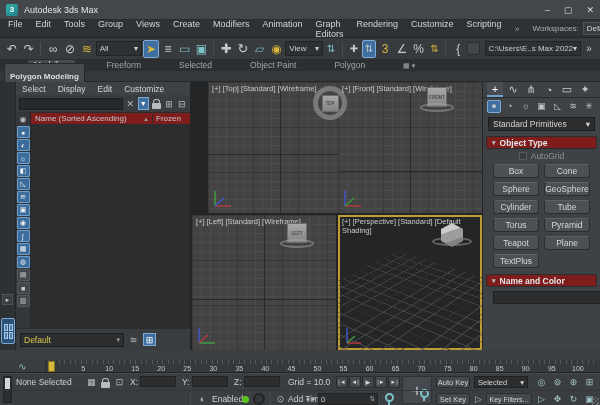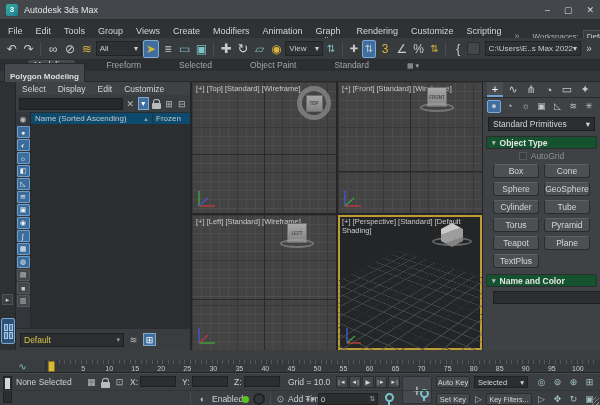--- a/index.html
+++ b/index.html
@@ -12,21 +12,21 @@
   .abs { position:absolute; }
 
   
   #titlebar { left:0; top:0; width:600px; height:20px; background:#43474b; display:flex; align-items:center; padding:0 6px; gap:6px; border-bottom:1px solid #2a2c2e;}
   #logo { width:12px; height:12px; background:linear-gradient(135deg,#36b0a4,#1d7e8f); color:#fff; font-size:8px; font-weight:bold; display:flex; align-items:center; justify-content:center; border-radius:2px;}
   #title-text { font-size:9px; color:#e4e5e6; }
   #win-controls { margin-left:auto; display:flex; gap:14px; color:#d8d9da; font-size:9px; }
   #win-controls span { cursor:default; }
 
   
-  #menubar { left:0; top:20px; width:600px; height:18px; background:#2f3235; display:flex; align-items:center; padding:16px 8px; gap:13px; border-bottom:1px solid #232527;}
+  #menubar { left:0; top:20px; width:600px; height:18px; background:#2f3235; display:flex; align-items:center; padding:8px 8px; gap:13px; border-bottom:1px solid #232527;}
   .menu-item { color:#d3d4d5; font-size:9px; }
   #menu-overflow { color:#9a9c9e; }
   #workspaces { margin-left:auto; display:flex; align-items:center; gap:4px; }
   #workspaces .lbl { color:#aeb0b2; font-size:8px; }
   #workspace-dd { width:74px; height:13px; background:#3a3d40; border:1px solid #505356; display:flex; align-items:center; justify-content:space-between; padding:0 3px; font-size:8px; color:#d3d4d5;}
 
   
   #toolbar { left:0; top:38px; width:600px; height:22px; background:#383b3e; display:flex; align-items:center; padding:0 4px; gap:1px; border-bottom:1px solid #2a2c2e;}
   .tbtn { width:18px; height:18px; display:flex; align-items:center; justify-content:center; font-size:12px; color:#c9cbcd; border-radius:2px; }
   .tbtn.sm { width:16px; font-size:10px; }
@@ -51,21 +51,21 @@
   .quadico i { background:#4e7ba8; border:1px solid #a9c8e4; }
 
   
   #explorer { left:16px; top:82px; width:176px; height:268px; background:#3a3d40; border-right:2px solid #232527; }
   #exp-menus { height:13px; display:flex; align-items:center; gap:12px; padding:0 6px; background:#3f4245; }
   .exp-menu { font-size:8.5px; color:#d3d4d5; }
   #exp-search-row { height:17px; display:flex; align-items:center; gap:2px; padding:0 3px; background:#3a3d40;}
   #exp-search { width:104px; height:12px; background:#26282a; border:1px solid #1d1f21; color:#d3d4d5; font-size:8px; padding:0 2px;}
   .exp-ic { width:13px; height:13px; display:flex; align-items:center; justify-content:center; color:#b9bbbd; font-size:9px;}
   .exp-ic.blue { background:#3e6f9f; border:1px solid #7fa9d2; color:#fff; }
-  #exp-header { height:13px; display:flex; align-items:center; background:#0c4a6e; border-top:1px solid #2a2c2e; border-bottom:1px solid #2a2c2e; padding-left:16px; font-size:8px; color:#c6c7c8;}
+  #exp-header { height:13px; display:flex; align-items:center; background:#7f1d1d; border-top:1px solid #2a2c2e; border-bottom:1px solid #2a2c2e; padding-left:16px; font-size:8px; color:#c6c7c8;}
   #exp-header .namecol { flex:1; display:flex; align-items:center; gap:3px; padding-left:3px;}
   #exp-header .frozencol { width:38px; border-left:1px solid #2a2c2e; padding-left:3px;}
   #exp-body { position:relative; height:203px; background:#2b2d2f; }
   #exp-strip { position:absolute; left:0; top:-13px; bottom:0; width:15px; background:#33363a; border-right:1px solid #26282a; display:flex; flex-direction:column; align-items:center; padding-top:1px; gap:1px;}
   .toggle { width:13px; height:12px; display:flex; align-items:center; justify-content:center; font-size:7px; color:#eef0f2; background:#3c6c9c; border:1px solid #6fa0cc; border-radius:1px;}
   .toggle.gray { background:#44474a; border:1px solid #55585b; color:#c9cbcd;}
   .toggle.first { background:transparent; border:1px solid transparent; color:#b9bbbd; font-size:8px;}
   #exp-bottom { height:22px; display:flex; align-items:center; gap:3px; padding:0 4px; background:#3a3d40; border-top:1px solid #2a2c2e;}
   #layer-dd { width:104px; height:14px; background:#2b2d2f; border:1px solid #1d1f21; display:flex; align-items:center; justify-content:space-between; padding:0 3px; }
   #layer-dd .val { color:#d7c84f; font-size:8.5px; }
@@ -102,21 +102,21 @@
   
   #cmdpanel { left:482px; top:82px; width:118px; height:268px; background:#3f4245; border-left:1px solid #232527; display:flex; flex-direction:column; }
   #cmd-tabs { height:16px; display:flex; align-items:center; padding:0 4px; gap:2px; border-bottom:1px solid #2a2c2e;}
   .cmd-tab { width:16px; height:15px; display:flex; align-items:center; justify-content:center; font-size:11px; color:#c3c5c7;}
   .cmd-tab.active { background:#494d51; border-bottom:2px solid #6f9fce; color:#fff; }
   #cmd-cats { height:16px; display:flex; align-items:center; padding:0 4px; gap:2px; }
   .cmd-cat { width:14px; height:13px; display:flex; align-items:center; justify-content:center; font-size:9px; color:#c3c5c7;}
   .cmd-cat.active { background:#3e6f9f; border:1px solid #7fa9d2; border-radius:2px;}
   #cat-dd { margin:3px 5px; height:14px; background:#2b2d2f; border:1px solid #1d1f21; display:flex; align-items:center; justify-content:space-between; padding:0 4px; color:#d3d4d5; font-size:8.5px;}
   .rollout { margin:2px 3px 0 3px; }
-  .rollout-head { height:13px; background:#14532d; border:1px solid #2a2c2e; border-radius:2px; display:flex; align-items:center; gap:4px; padding:0 5px; font-weight:bold; color:#e4e5e6; font-size:8.5px;}
+  .rollout-head { height:13px; background:#7f1d1d; border:1px solid #2a2c2e; border-radius:2px; display:flex; align-items:center; gap:4px; padding:0 5px; font-weight:bold; color:#e4e5e6; font-size:8.5px;}
   .rollout-head .caret { font-size:7px; color:#b9bbbd; }
   #autogrid-row { display:flex; align-items:center; gap:4px; justify-content:center; height:14px; }
   #autogrid-box { width:8px; height:8px; background:#3a3d3f; border:1px solid #56595c; }
   #autogrid-label { color:#8f9193; font-size:8.5px; }
   #obj-grid { display:grid; grid-template-columns:1fr 1fr; gap:4px 5px; padding:1px 7px 4px 7px; }
   .obj-btn { height:14px; background:#4c5053; border:1px solid #2a2c2e; border-top-color:#5d6164; border-radius:3px; color:#d6d7d8; font-size:8.5px; display:flex; align-items:center; justify-content:center; }
   #namecolor-row { display:flex; align-items:center; gap:4px; padding:4px 7px; }
   #name-field { flex:1; height:13px; background:#2b2d2f; border:1px solid #1d1f21; }
 
   
@@ -243,21 +243,21 @@
       <span>▾</span>
     </div>
     <span class="tbtn sm">»</span>
   </div>
 
   <div id="ribbon-tabs" class="abs">
       <span class="rtab active">Modeling</span>
       <span class="rtab">Freeform</span>
       <span class="rtab">Selected</span>
       <span class="rtab">Object Paint</span>
-      <span class="rtab">Standard</span>
+      <span class="rtab">Polygon</span>
       <span class="rtab" style="font-size:7px">▦ ▾</span>
     </div>
   <div id="ribbon-panelrow" class="abs">
     <div id="polygon-modeling-btn">Polygon Modeling</div>
   </div>
 
   <div id="left-strip" class="abs">
     <div id="strip-arrow">▸</div>
     <div id="quad-btn">
       <span class="quadico">
@@ -317,21 +317,21 @@
         <span class="val">Default</span>
         <span class="caret">▾</span>
       </div>
       <span class="exp-ic">≋</span>
       <span class="exp-ic blue">⊞</span>
     </div>
   </div>
 
   <div id="viewports" class="abs">
 
-    <div class="vp" style="left:0;top:0;width:144px;height:131px">
+    <div class="vp" style="left:16px;top:0;width:144px;height:131px">
       <div class="axV"></div>
         <div class="axH"></div>
       <span class="vp-label">[+] [Top] [Standard] [Wireframe]</span>
       <div class="vcube-wrap" style="right:5px;top:4px">
         <div class="vcube-circle">
             <div class="vcube-face">TOP</div>
           </div>
       </div>
       <svg class="tripod" width="24" height="24">
         <line x1="4" y1="20" x2="20" y2="20" stroke="#b23b3b" stroke-width="1.5"></line>

